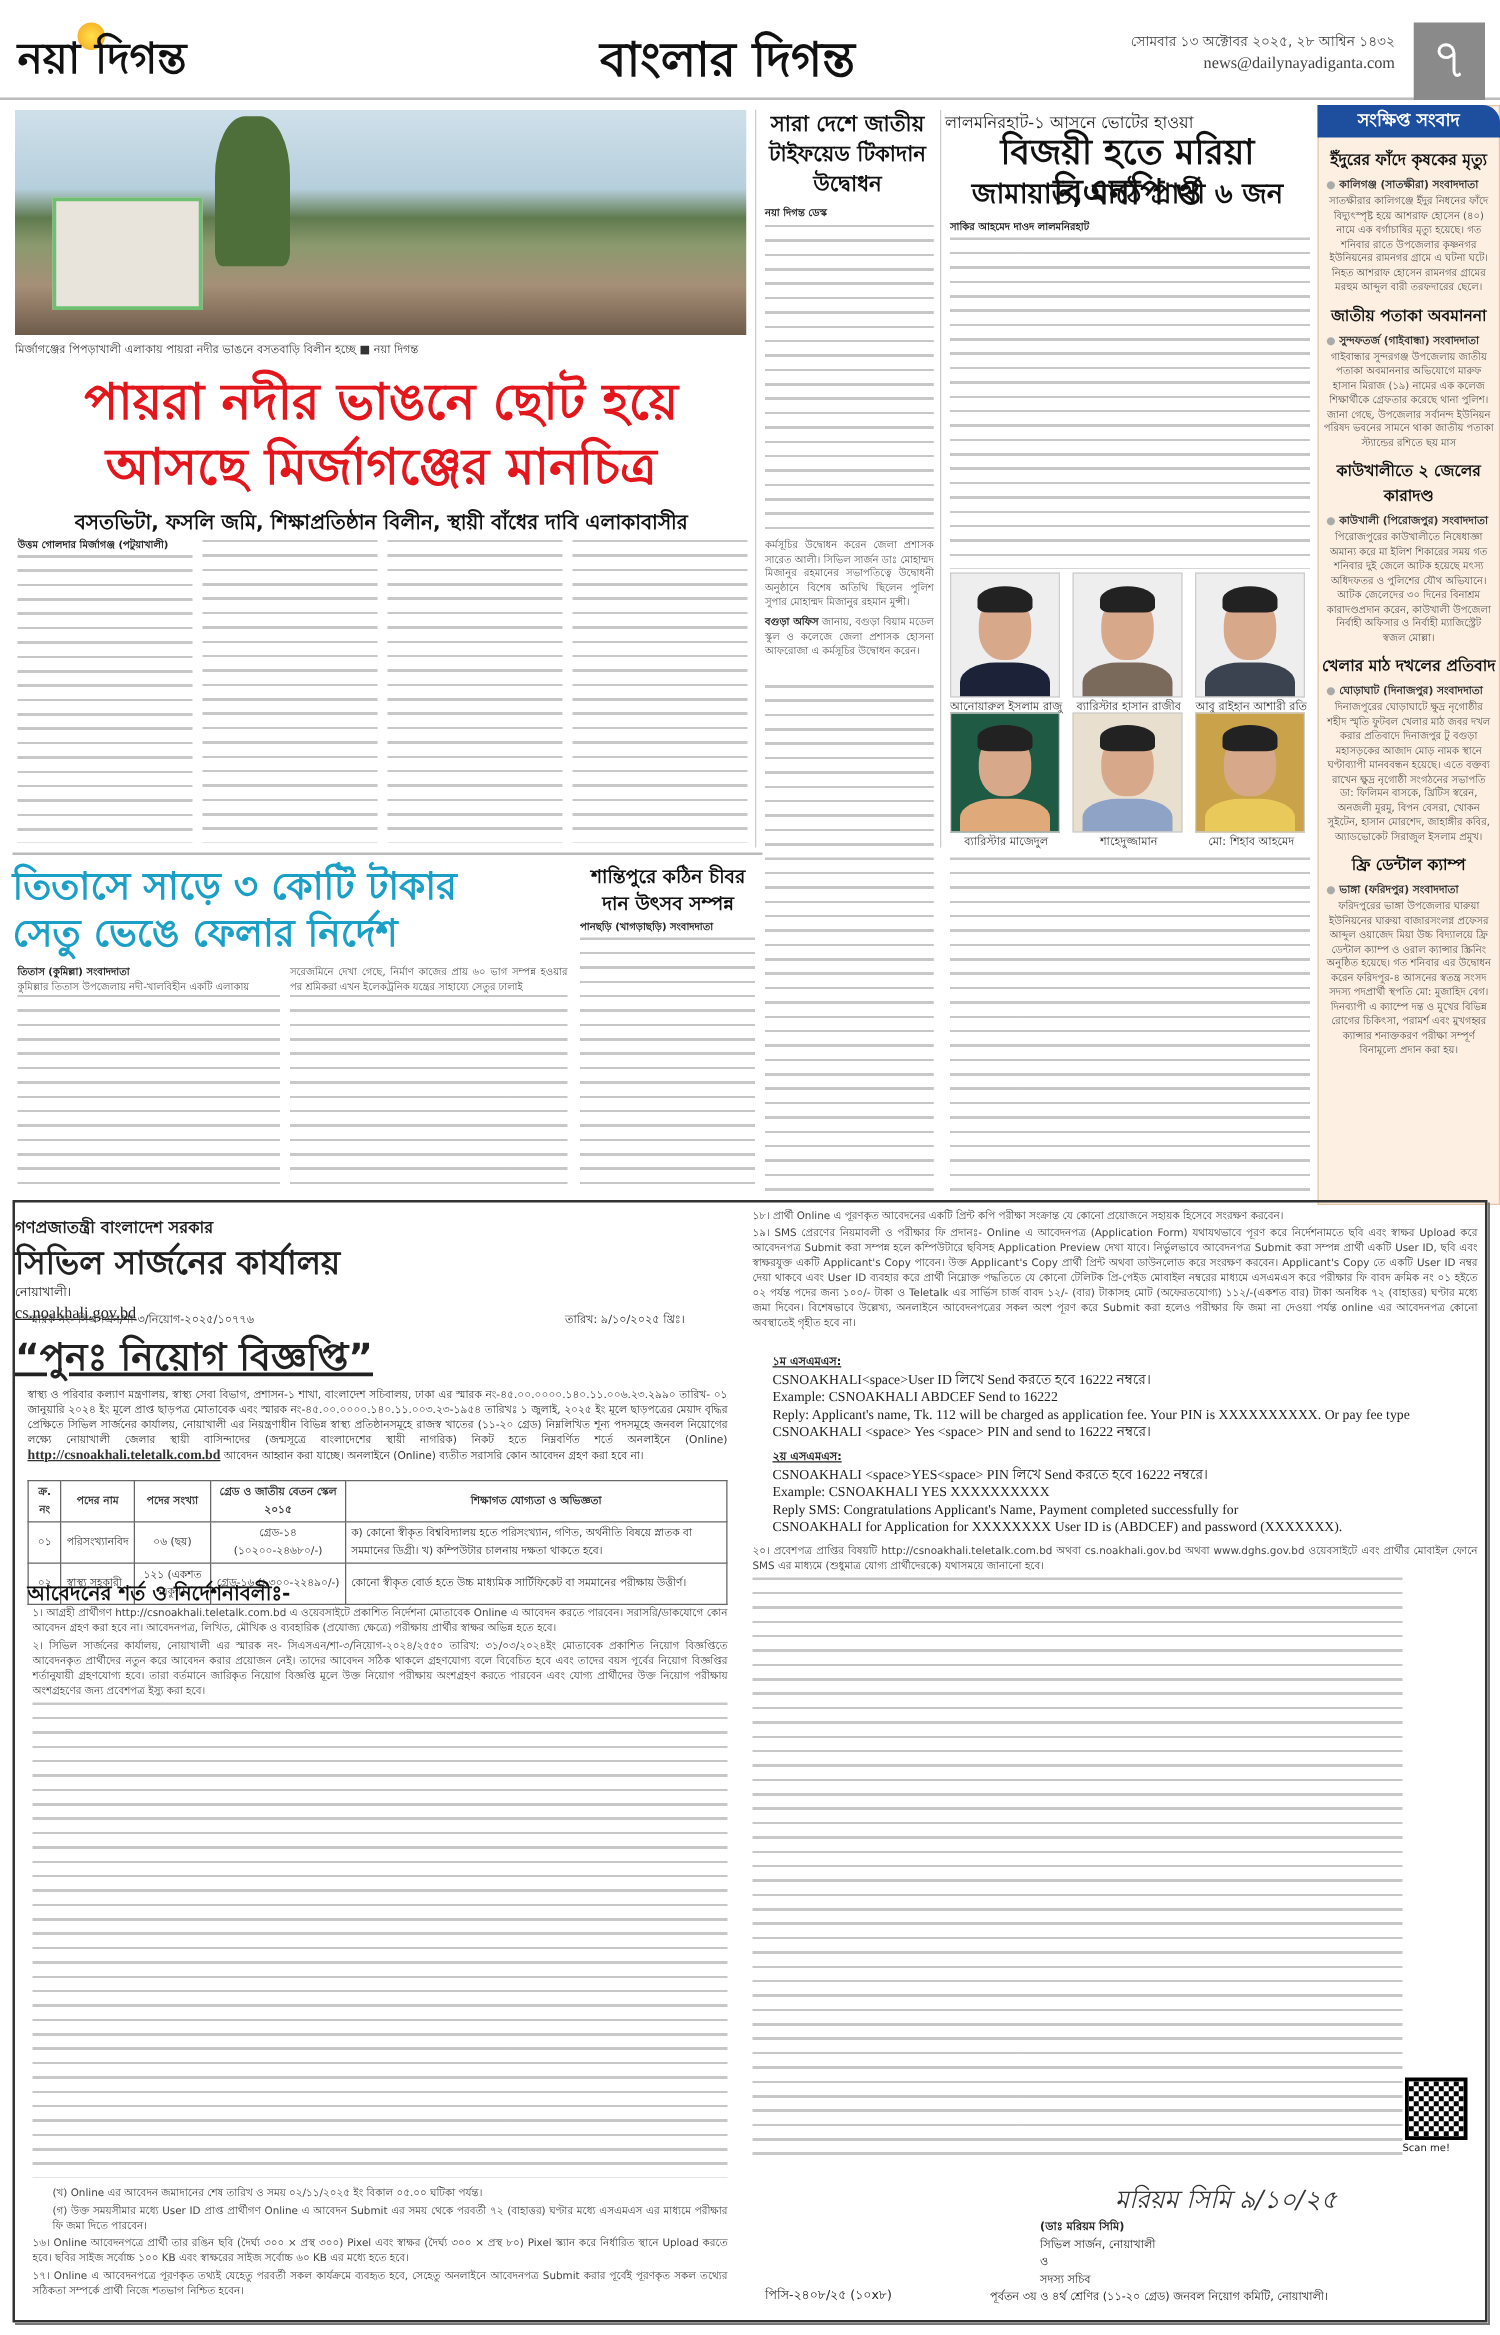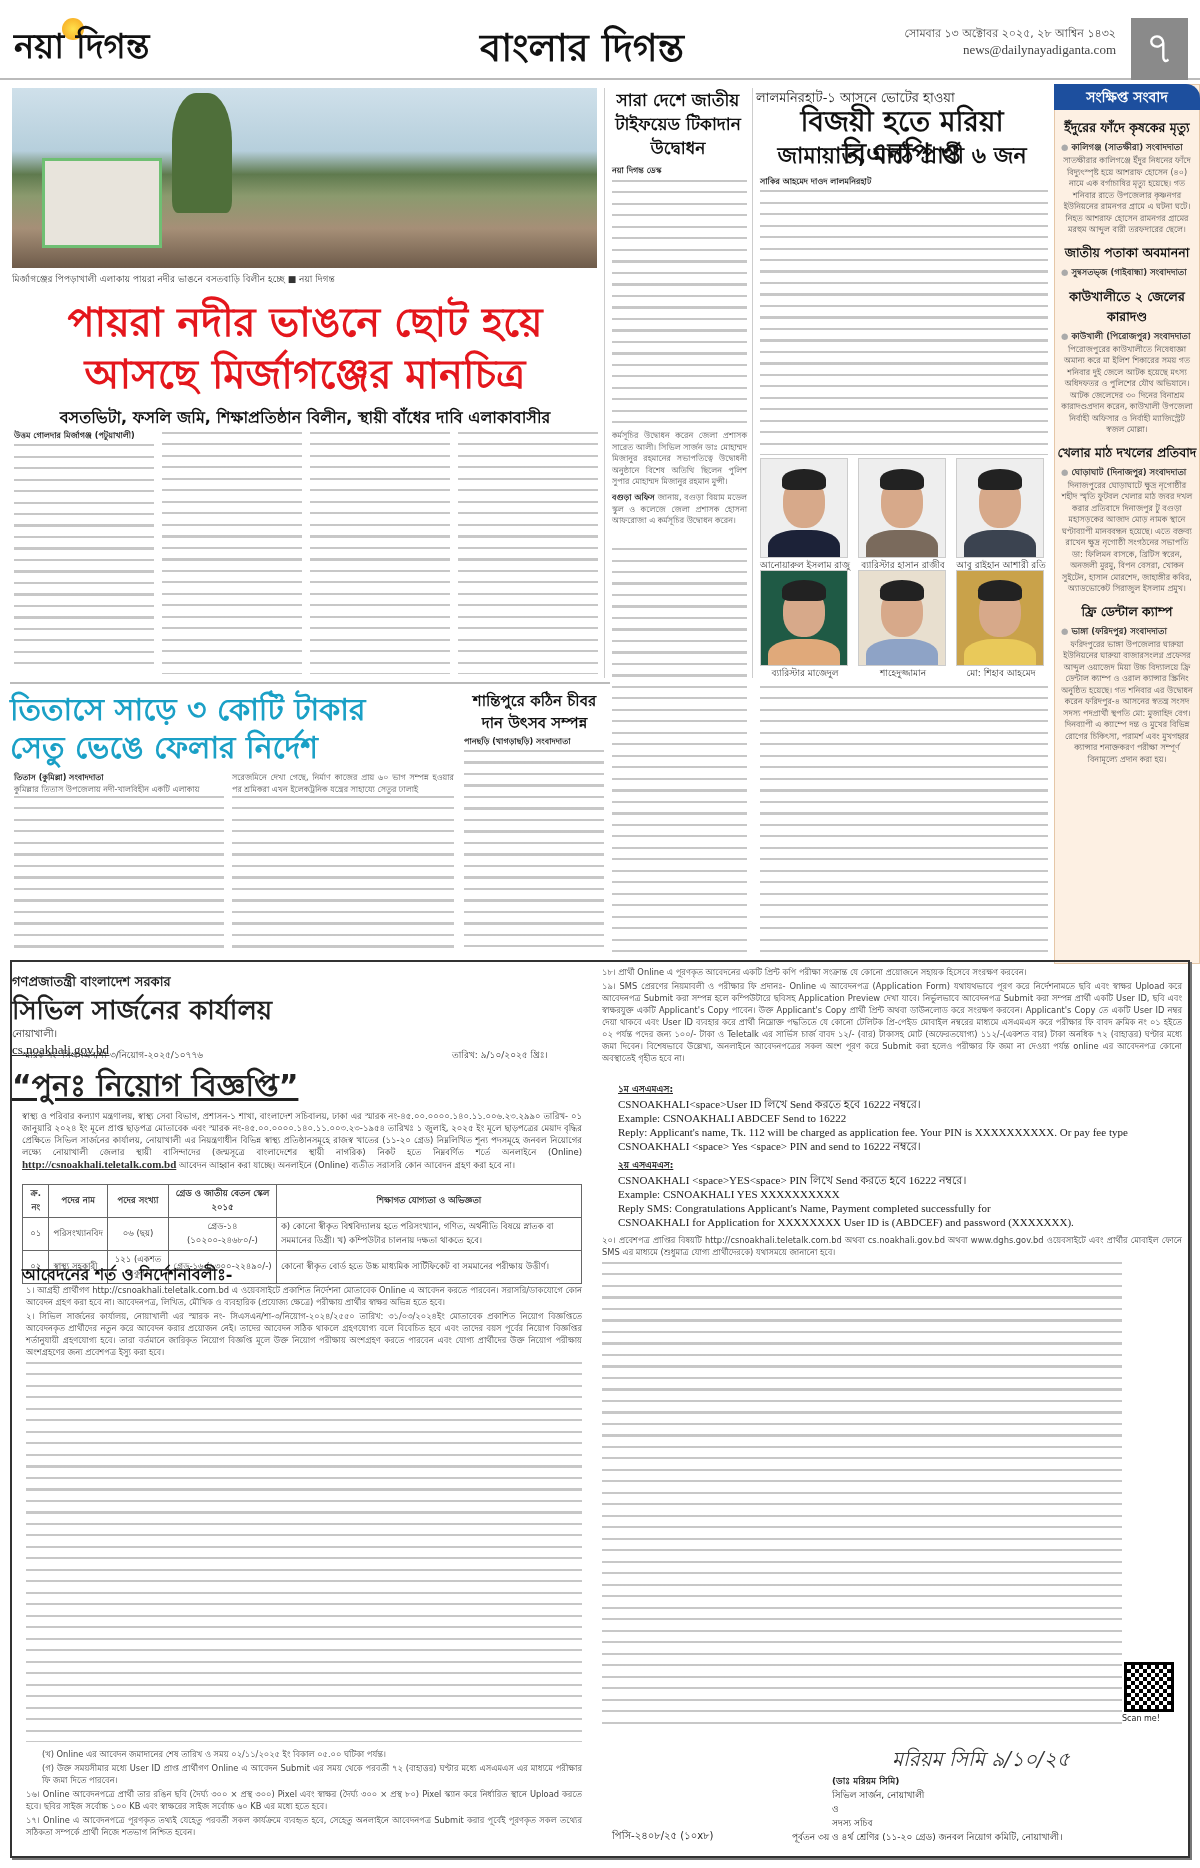--- a/index.html
+++ b/index.html
@@ -166,21 +166,22 @@
 <div class="abs body-col" style="left:464px;top:736px;width:145px"><span class="by">পানছড়ি (খাগড়াছড়ি) সংবাদদাতা</span></div>
 <div class="txt-lines" style="left:464px;top:750px;width:140px;height:202px"></div>
 <div class="txt-lines" style="left:612px;top:686px;width:135px;height:268px"></div>
 
 <div class="abs brief">
   <div style="height:26px"></div>
   <h4>ইঁদুরের ফাঁদে কৃষকের মৃত্যু</h4>
   <div class="by">কালিগঞ্জ (সাতক্ষীরা) সংবাদদাতা</div>
   <p>সাতক্ষীরার কালিগঞ্জে ইঁদুর নিধনের ফাঁদে বিদ্যুৎস্পৃষ্ট হয়ে আশরাফ হোসেন (৪০) নামে এক বর্গাচাষির মৃত্যু হয়েছে। গত শনিবার রাতে উপজেলার কৃষ্ণনগর ইউনিয়নের রামনগর গ্রামে এ ঘটনা ঘটে। নিহত আশরাফ হোসেন রামনগর গ্রামের মরহুম আব্দুল বারী তরফদারের ছেলে।</p>
   <h4>জাতীয় পতাকা অবমাননা</h4>
-  <div class="by">সুন্বসতভ্জ (গাইবান্ধা) সংবাদদাতা</div>
+  <div class="by">সুন্দফতর্জ (গাইবান্ধা) সংবাদদাতা</div>
+  <p>গাইবান্ধার সুন্দরগঞ্জ উপজেলায় জাতীয় পতাকা অবমাননার অভিযোগে মারুফ হাসান মিরাজ (১৯) নামের এক কলেজ শিক্ষার্থীকে গ্রেফতার করেছে থানা পুলিশ। জানা গেছে, উপজেলার সর্বানন্দ ইউনিয়ন পরিষদ ভবনের সামনে থাকা জাতীয় পতাকা স্ট্যান্ডের রশিতে ছয় মাস</p>
   <h4>কাউখালীতে ২ জেলের কারাদণ্ড</h4>
   <div class="by">কাউখালী (পিরোজপুর) সংবাদদাতা</div>
   <p>পিরোজপুরের কাউখালীতে নিষেধাজ্ঞা অমান্য করে মা ইলিশ শিকারের সময় গত শনিবার দুই জেলে আটক হয়েছে মৎস্য অধিদফতর ও পুলিশের যৌথ অভিযানে। আটক জেলেদের ৩০ দিনের বিনাশ্রম কারাদণ্ডপ্রদান করেন, কাউখালী উপজেলা নির্বাহী অফিসার ও নির্বাহী ম্যাজিস্ট্রেট স্বজল মোল্লা।</p>
   <h4>খেলার মাঠ দখলের প্রতিবাদ</h4>
   <div class="by">ঘোড়াঘাট (দিনাজপুর) সংবাদদাতা</div>
   <p>দিনাজপুরের ঘোড়াঘাটে ক্ষুদ্র নৃগোষ্ঠীর শহীদ স্মৃতি ফুটবল খেলার মাঠ জবর দখল করার প্রতিবাদে দিনাজপুর টু বগুড়া মহাসড়কের আজাদ মোড় নামক স্থানে ঘণ্টাব্যাপী মানববন্ধন হয়েছে। এতে বক্তব্য রাখেন ক্ষুদ্র নৃগোষ্ঠী সংগঠনের সভাপতি ডা: ফিলিমন বাসকে, খ্রিটিস স্বরেন, অনজলী মুরমু, বিপন বেসরা, খোকন সুইটেন, হাসান মোরশেদ, জাহাঙ্গীর কবির, অ্যাডভোকেট সিরাজুল ইসলাম প্রমুখ।</p>
   <h4>ফ্রি ডেন্টাল ক্যাম্প</h4>
   <div class="by">ভাঙ্গা (ফরিদপুর) সংবাদদাতা</div>
   <p>ফরিদপুরের ভাঙ্গা উপজেলার ঘারুয়া ইউনিয়নের ঘারুয়া বাজারসংলগ্ন প্রফেসর আব্দুল ওয়াজেদ মিয়া উচ্চ বিদ্যালয়ে ফ্রি ডেন্টাল ক্যাম্প ও ওরাল ক্যান্সার স্ক্রিনিং অনুষ্ঠিত হয়েছে। গত শনিবার এর উদ্বোধন করেন ফরিদপুর-৪ আসনের স্বতন্ত্র সংসদ সদস্য পদপ্রার্থী স্থপতি মো: মুজাহিদ বেগ। দিনব্যাপী এ ক্যাম্পে দন্ত ও মুখের বিভিন্ন রোগের চিকিৎসা, পরামর্শ এবং মুখগহ্বর ক্যান্সার শনাক্তকরণ পরীক্ষা সম্পূর্ণ বিনামূল্যে প্রদান করা হয়।</p>
 </div>

